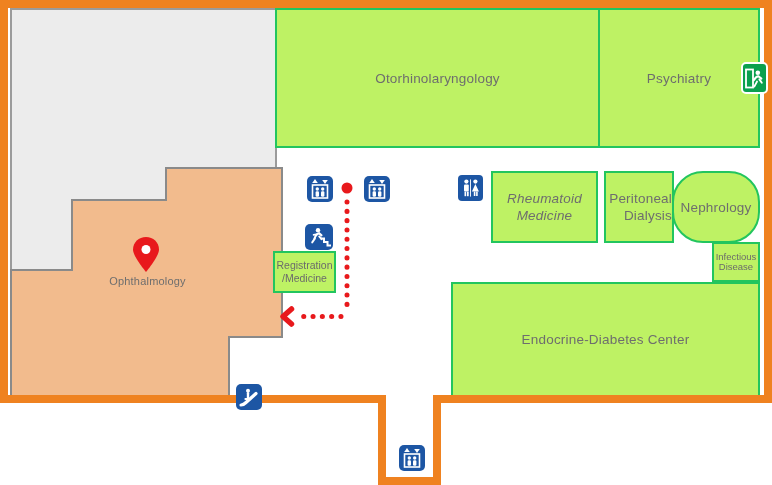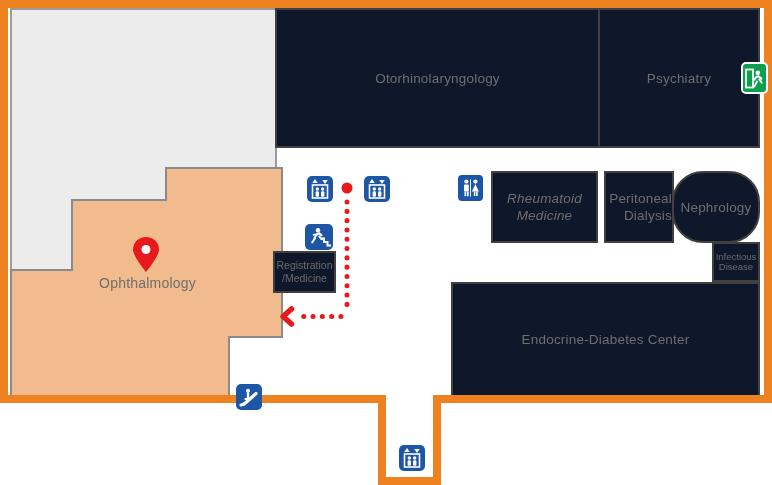--- a/index.html
+++ b/index.html
@@ -7,32 +7,32 @@
     position:relative;width:772px;height:485px;background:#ffffff;overflow:hidden;
     font-family:"Liberation Sans",sans-serif;color:#6e6e6e;
   }
   .abs{position:absolute;}
   
   .map-bg{left:0;top:0;width:772px;height:403px;background:#ffffff;z-index:0;}
   .map-frame{left:0;top:0;width:772px;height:403px;border:8px solid #ef8220;box-sizing:border-box;z-index:50;pointer-events:none;}
   .protrusion{left:378px;top:395px;width:63px;height:90px;box-sizing:border-box;background:#ffffff;
     border:8px solid #ef8220;border-top:none;z-index:55;}
   
-  .room{background:#0f172a;border:2px solid #404040;box-sizing:border-box;z-index:10;
+  .room{background:#bef264;border:2px solid #22c55e;box-sizing:border-box;z-index:10;
     display:flex;flex-direction:column;align-items:center;justify-content:center;text-align:center;}
   .room .ln{display:block;}
   .lbl-lg{font-size:13.5px;letter-spacing:.2px;line-height:17px;color:#6e6e6e;}
   .lbl-md{font-size:10.5px;line-height:13px;color:#6b6b6b;}
   .lbl-sm{font-size:9.5px;line-height:10.5px;color:#6b6b6b;}
   .minibox{z-index:30;}
   .polys{left:0;top:0;z-index:5;}
   .routelayer{left:0;top:0;z-index:40;pointer-events:none;}
   .icon{z-index:35;line-height:0;}
   .icon-over{z-index:60;line-height:0;}
-  .oph-label{left:55px;top:275px;width:185px;text-align:center;font-size:14px;letter-spacing:.2px;color:#6e6e6e;z-index:20;}
+  .oph-label{left:55px;top:275px;width:185px;text-align:center;font-size:11px;letter-spacing:.2px;color:#6e6e6e;z-index:20;}
 </style>
 </head>
 <body>
 
 <div class="canvas">
 
   <div class="abs map-bg"></div>
 
   <svg class="abs polys" width="772" height="485" viewBox="0 0 772 485">
     <path d="M11,9 L276,9 L276,168 L166,168 L166,200 L72,200 L72,270 L11,270 Z" fill="#ececec" stroke="#9b9b9b" stroke-width="2"></path>

